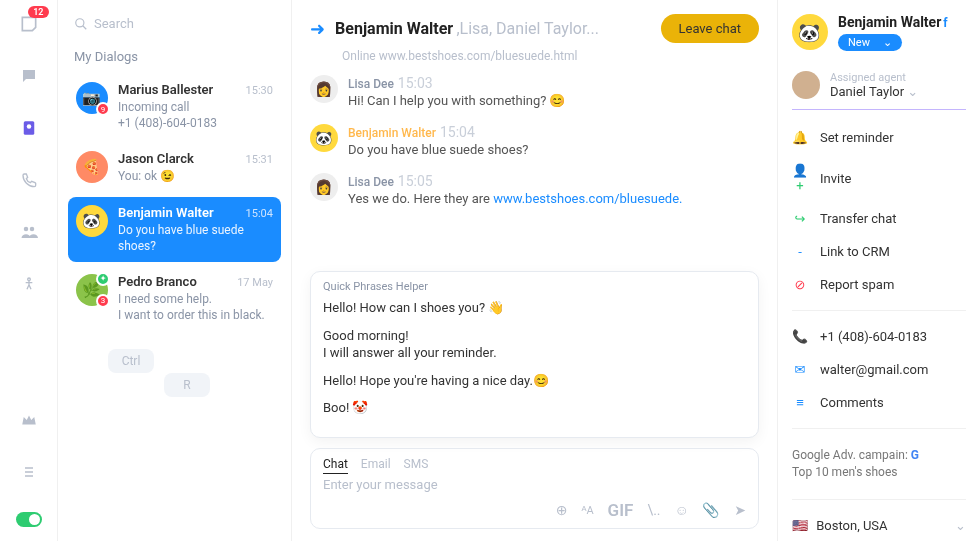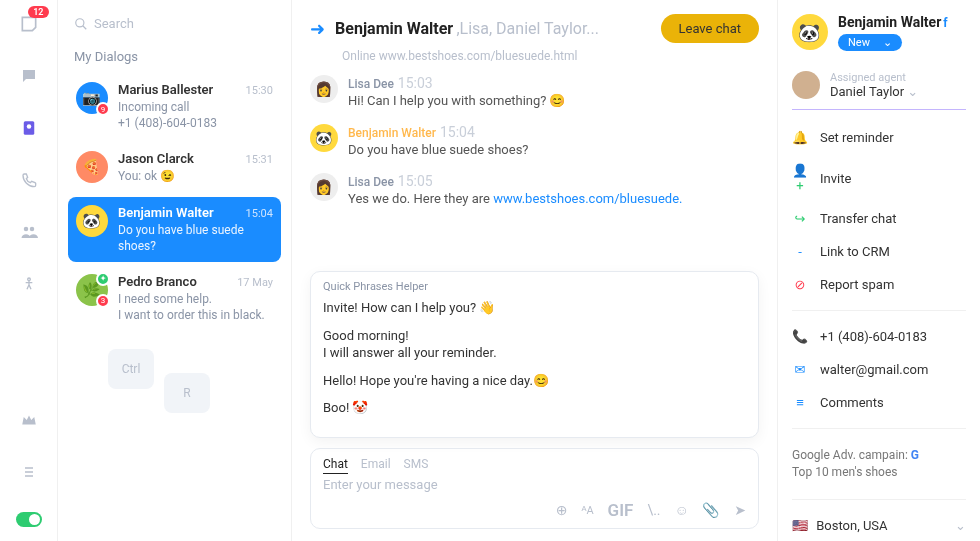--- a/index.html
+++ b/index.html
@@ -26,21 +26,21 @@
 .mb-red { background: #ff3b4e; bottom: -2px; right: -2px; }
 .mb-green { background: #2ecc71; top: -2px; right: -2px; }
 .d-body { flex: 1; min-width: 0; }
 .d-top { display: flex; justify-content: space-between; align-items: baseline; }
 .d-name { font-weight: 600; font-size: 13px; }
 .d-time { font-size: 11px; color: #b8bfcc; }
 .dialog.selected .d-time { color: #cde4ff; }
 .d-snippet { font-size: 12px; color: #8a94a6; line-height: 1.35; margin-top: 2px; }
 .dialog.selected .d-snippet { color: #eaf4ff; }
 .keycaps { display: flex; gap: 10px; padding: 14px 0 0 40px; }
-.key { background: #f1f4f8; border-radius: 8px; color: #b8bfcc; font-size: 12px; width: 46px; height: 40px; display: flex; align-items: center; justify-content: center; }
+.key { background: #f1f4f8; border-radius: 8px; color: #b8bfcc; font-size: 12px; width: 46px; height: 24px; display: flex; align-items: center; justify-content: center; }
 .key.r { margin-top: 24px; }
 
 .chat { flex: 1; display: flex; flex-direction: column; border-right: 1px solid #f0f0f0; }
 .chat-head { display: flex; align-items: center; padding: 14px 18px 6px; gap: 10px; }
 .fwd-icon { color: #1a8cff; font-size: 18px; }
 .chat-title { font-size: 16px; font-weight: 700; color: #222; }
 .chat-subtitle { font-size: 16px; font-weight: 400; color: #b8bfcc; }
 .leave-btn { margin-left: auto; background: #eab308; border-radius: 18px; padding: 7px 18px; font-size: 13px; color: #333; cursor: pointer; }
 .status-line { font-size: 12px; color: #b8bfcc; padding: 0 18px 12px 50px; }
 .status-line .link { color: #b8bfcc; }
@@ -236,21 +236,21 @@
         <div class="msg-meta"><span class="msg-name">Lisa Dee</span><span class="msg-time">15:05</span></div>
         <div class="msg-text"><span>Yes we do. Here they are </span><a>www.bestshoes.com/bluesuede.</a></div>
       </div>
     </div>
   </div>
 
   <div class="helper">
     <div class="helper-title">Quick Phrases Helper</div>
     <div class="helper-body">
       <div class="helper-right">
-        <div class="row">Invite! How can I help you? 👋</div>
+        <div class="row">Hello! How can I shoes you? 👋</div>
         <div class="row" style="white-space:pre-line">Good morning!
 I will answer all your reminder.</div>
         <div class="row">Hello! Hope you're having a nice day.😊</div>
         <div class="row">Boo! 🤡</div>
       </div>
     </div>
   </div>
 
   <div class="composer">
     <div class="comp-tabs">

